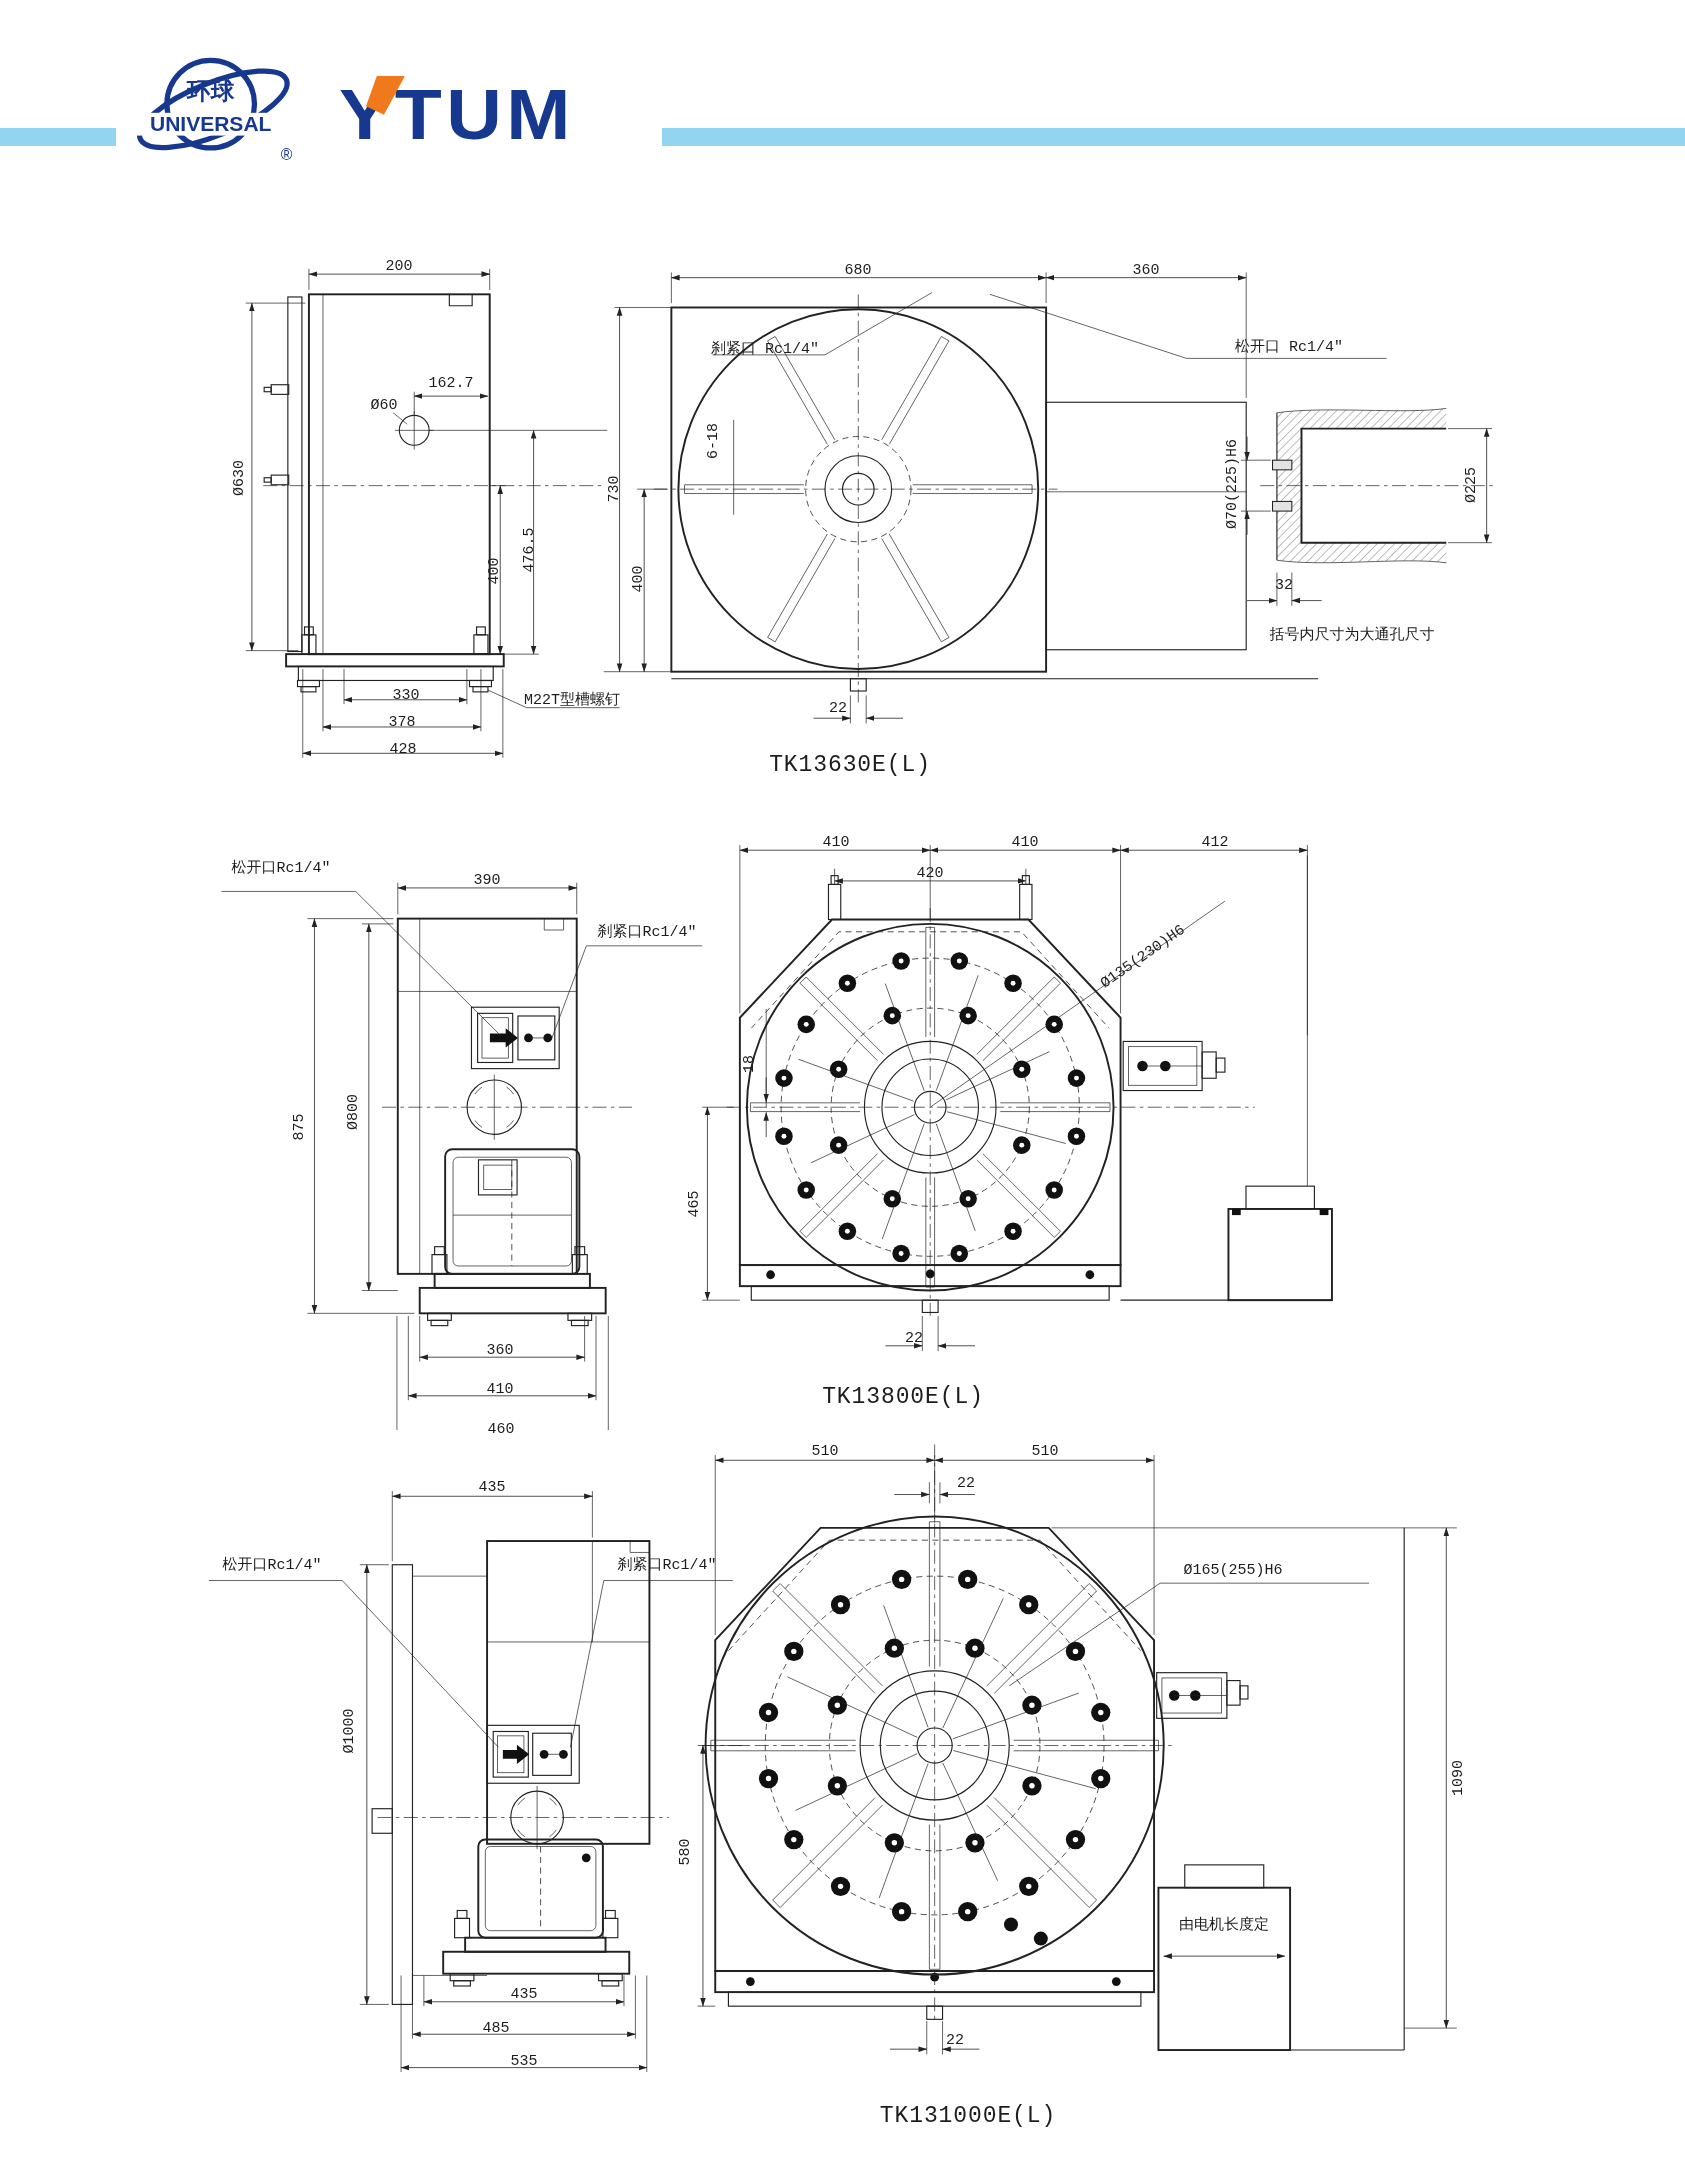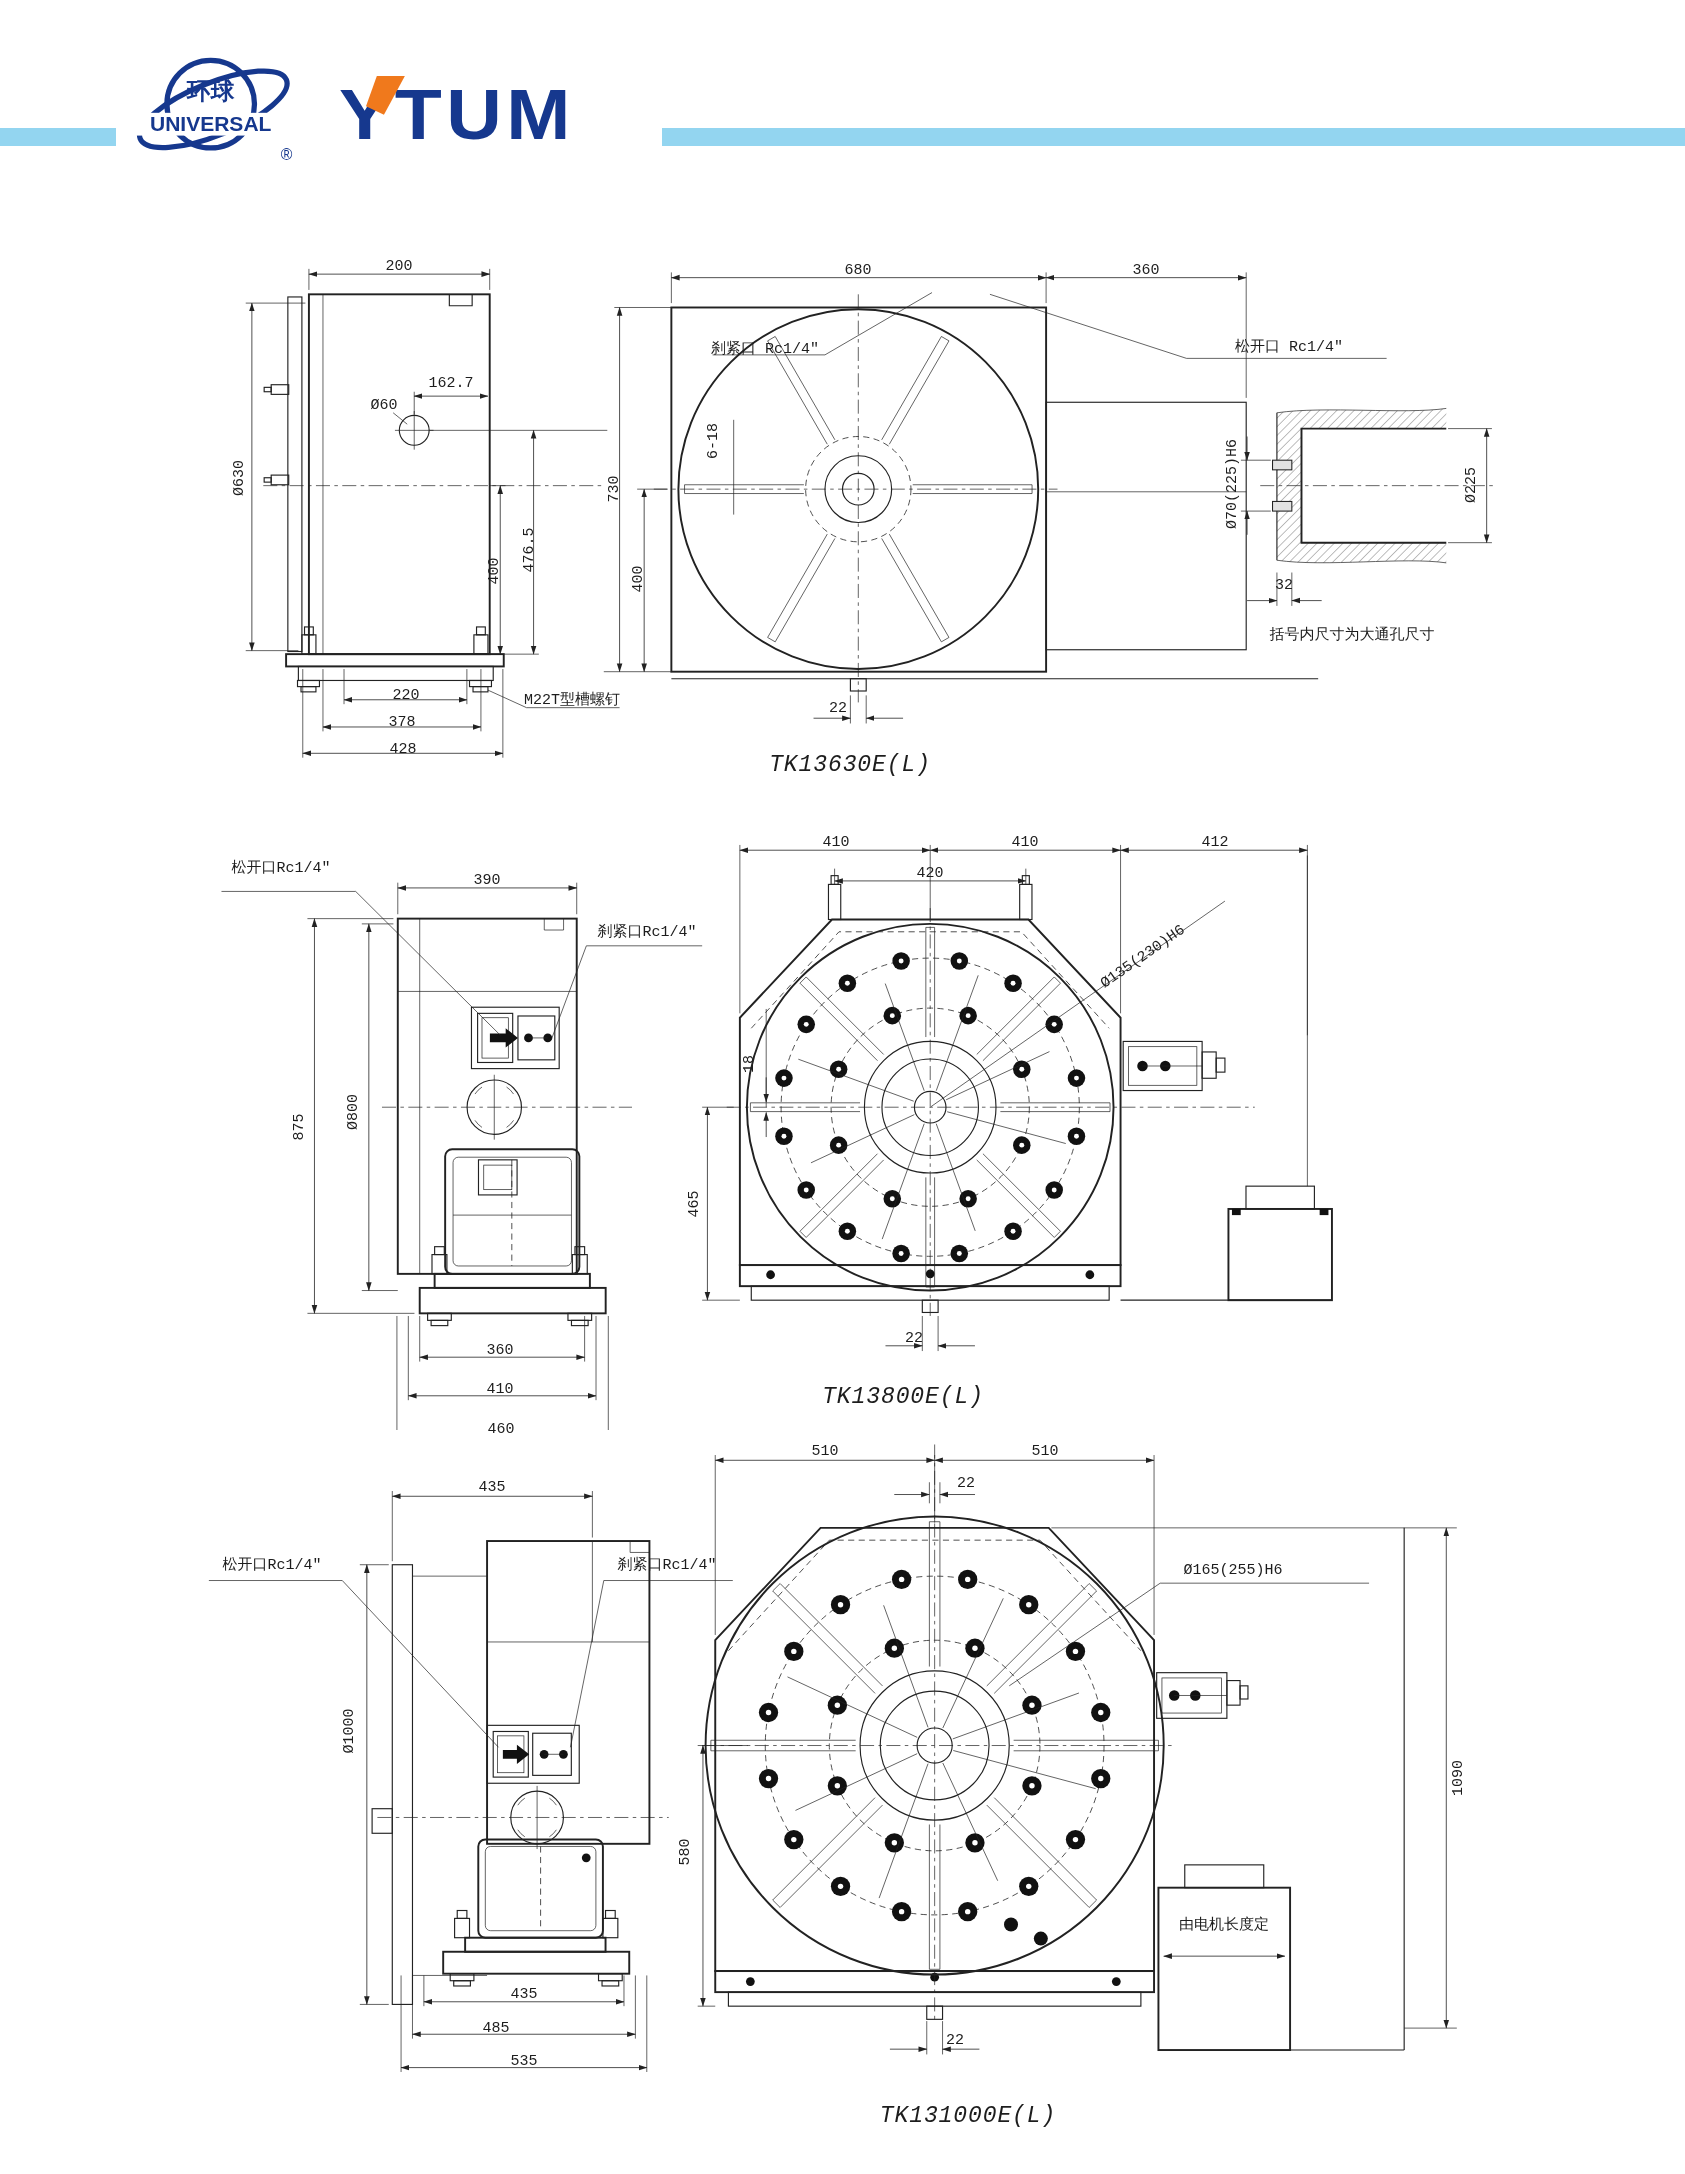--- a/index.html
+++ b/index.html
@@ -16,21 +16,21 @@
              transform:scaleY(.92);transform-origin:top left;}
   .ytum-accent{position:absolute;left:27px;top:1.8px;width:39px;height:39px;background:#f0791c;
                clip-path:polygon(28% 0,100% 0,46% 100%,0 78%);}
   
   section{position:absolute;left:0;top:0;width:1685px;height:2174px;}
   section svg{position:absolute;left:0;}
   .lbl{position:absolute;font-family:"Liberation Mono","DejaVu Sans Mono",monospace;
        font-size:15px;color:#1d1d1d;white-space:nowrap;transform:translate(-50%,-50%);}
   .rot{transform:translate(-50%,-50%) rotate(-90deg);}
   .diag{transform:translate(-50%,-50%) rotate(-35deg);}
-  .model{font-size:23px;letter-spacing:0.9px;font-style:italic;}
+  .model{font-size:23px;letter-spacing:0.9px;}
   
   .o{fill:none;stroke:#222;stroke-width:2.2;}
   .m{fill:none;stroke:#222;stroke-width:1.3;}
   .t{fill:none;stroke:#222;stroke-width:0.8;}
   .d{fill:none;stroke:#222;stroke-width:0.9;}
   .cl{fill:none;stroke:#222;stroke-width:0.8;stroke-dasharray:16 5 4 5;}
   .hid{fill:none;stroke:#222;stroke-width:0.9;stroke-dasharray:7 5;}
   .dot{fill:#111;stroke:none;}
   .dotc{fill:#fff;stroke:none;}
   .blk{fill:#111;stroke:none;}
@@ -191,21 +191,21 @@
         <line class="d" x1="1472" y1="684" x2="1506" y2="684" marker-start="url(#m1)"></line>
       </g>
     </svg>
 
     <span class="lbl" style="left:399px;top:266px">200</span>
     <span class="lbl rot" style="left:239px;top:478px">Ø630</span>
     <span class="lbl" style="left:451px;top:383px">162.7</span>
     <span class="lbl" style="left:384px;top:405px">Ø60</span>
     <span class="lbl rot" style="left:494px;top:571px">400</span>
     <span class="lbl rot" style="left:529px;top:550px">476.5</span>
-    <span class="lbl" style="left:406px;top:695px">220</span>
+    <span class="lbl" style="left:406px;top:695px">330</span>
     <span class="lbl" style="left:402px;top:722px">378</span>
     <span class="lbl" style="left:403px;top:749px">428</span>
     <span class="lbl" style="left:572px;top:699px">M22T型槽螺钉</span>
     <span class="lbl" style="left:858px;top:270px">680</span>
     <span class="lbl" style="left:1146px;top:270px">360</span>
     <span class="lbl rot" style="left:614px;top:489px">730</span>
     <span class="lbl rot" style="left:638px;top:579px">400</span>
     <span class="lbl" style="left:765px;top:348px">刹紧口 Rc1/4″</span>
     <span class="lbl" style="left:1289px;top:346px">松开口 Rc1/4″</span>
     <span class="lbl rot" style="left:713px;top:441px">6-18</span>

